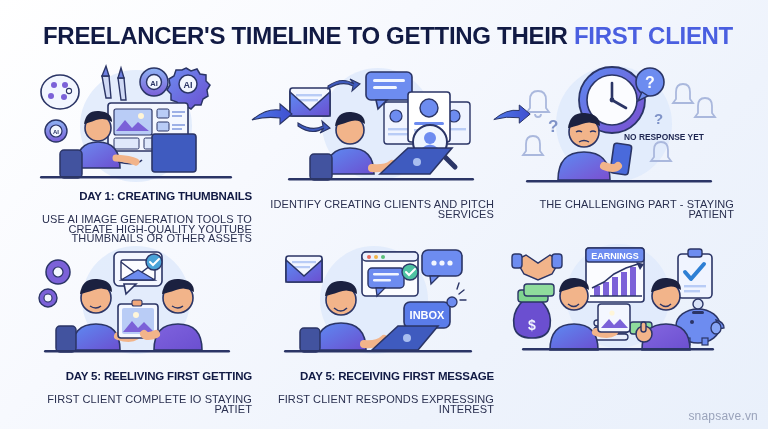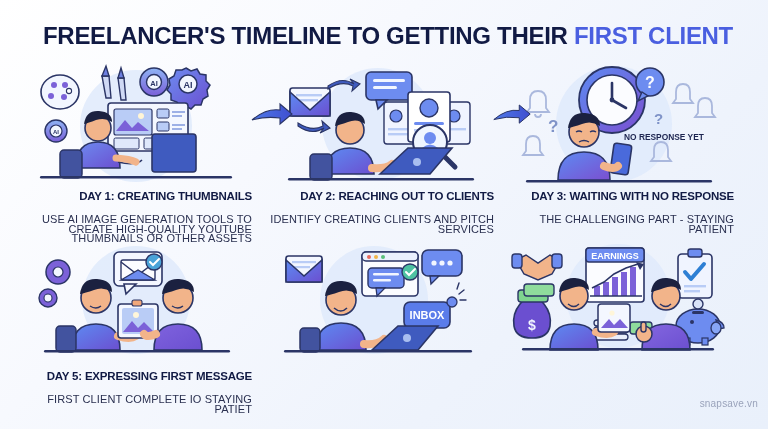--- a/index.html
+++ b/index.html
@@ -46,22 +46,22 @@
     line-height:9.6px;
   }
 
   
   .arrow{position:absolute;z-index:5;}
   .a1{left:236px;top:44px;}
   .a2{left:478px;top:44px;}
 
   
   .watermark{
-    position:absolute;right:10px;bottom:20px;
-    font-size:10px;color:#9aa3bb;letter-spacing:0.2px;
+    position:absolute;right:10px;bottom:6px;
+    font-size:12px;color:#9aa3bb;letter-spacing:0.2px;
   }
 </style>
 </head>
 <body>
 
 <div class="infographic">
 
   <div class="title-bar">
     <div class="title">
       <span>FREELANCER'S TIMELINE TO GETTING THEIR </span><span class="hl">FIRST CLIENT</span>
@@ -208,21 +208,20 @@
               <path d="M73 68 q2-15 16-14 q14 1 14 12 q-8-6-17-2 q-9 3-13 4z" fill="#1b2140"></path>
               <path d="M110 110 q14 1 20-4" stroke="#f2b48a" stroke-width="8" stroke-linecap="round" fill="none"></path>
               <path d="M118 116 l28-26 h44 l-22 26 z" fill="#3f5bbf" stroke="#2b3566" stroke-width="1.6"></path>
               <circle cx="155" cy="104" r="4" fill="#a9bef0"></circle>
               <rect x="48" y="96" width="22" height="26" rx="4" fill="#42539f" stroke="#2b3566" stroke-width="1.5"></rect>
             </g>
             <rect x="26" y="120" width="186" height="2.6" rx="1.3" fill="#2b3566"></rect>
           </svg>
         </div>
         <div class="caption">
-          <div class="cap-title">DAY 2: REACHING OUT TO CLIENTS</div>
           <div class="cap-sub">IDENTIFY CREATING CLIENTS AND PITCH SERVICES</div>
         </div>
       </div>
 
       <div class="cell c3">
         <div class="art">
           <svg width="232" height="130" viewBox="0 0 232 130">
             <defs>
               <linearGradient id="g3a" x1="0" y1="0" x2="1" y2="1">
                 <stop offset="0" stop-color="#5d8bf2"></stop>
@@ -264,21 +263,20 @@
               <path d="M66 70 q2-16 17-15 q15 1 15 13 q-9-6-18-2 q-9 3-14 4z" fill="#1b2140"></path>
               <path d="M74 74 q3-2 6 0 M88 74 q3-2 6 0" stroke="#2b3566" stroke-width="1.4" fill="none"></path>
               <path d="M77 84 q5-3 10 0" stroke="#2b3566" stroke-width="1.4" fill="none"></path>
               <rect x="110" y="86" width="18" height="30" rx="3" fill="#4a6adb" stroke="#2b3566" stroke-width="1.6" transform="rotate(8 119 101)"></rect>
               <path d="M102 108 q10 4 14 0" stroke="#f2b48a" stroke-width="8" stroke-linecap="round" fill="none"></path>
             </g>
             <rect x="24" y="122" width="186" height="2.6" rx="1.3" fill="#2b3566"></rect>
           </svg>
         </div>
         <div class="caption">
-          <div class="cap-title">DAY 3: WAITING WITH NO RESPONSE</div>
           <div class="cap-sub">THE CHALLENGING PART - STAYING PATIENT</div>
         </div>
       </div>
 
       <div class="arrow a1">
         <svg width="44" height="26" viewBox="0 0 44 26">
           <defs>
               <linearGradient id="ar1" x1="0" y1="0" x2="1" y2="0">
             <stop offset="0" stop-color="#4f79e8"></stop>
                 <stop offset="1" stop-color="#3f4fd0"></stop>
@@ -349,21 +347,21 @@
               <path d="M134 112 q0-26 24-26 q24 0 24 26 z" fill="url(#g4b)" stroke="#2b3566" stroke-width="1.6"></path>
               <circle cx="158" cy="60" r="15" fill="#f2b48a" stroke="#2b3566" stroke-width="1.6"></circle>
               <path d="M142 56 q2-16 17-15 q15 1 15 13 q-9-6-18-2 q-9 3-14 4z" fill="#1b2140"></path>
               <path d="M152 68 q6 4 11 0" stroke="#2b3566" stroke-width="1.4" fill="none"></path>
               <path d="M136 96 q-9 4-12 0" stroke="#f2b48a" stroke-width="8" stroke-linecap="round" fill="none"></path>
             </g>
             <rect x="24" y="112" width="186" height="2.6" rx="1.3" fill="#2b3566"></rect>
           </svg>
         </div>
         <div class="caption">
-          <div class="cap-title">DAY 5: EXPRESSING FIRST MESSAGE</div>
+          <div class="cap-title">DAY 5: REELIVING FIRST GETTING</div>
           <div class="cap-sub">FIRST CLIENT COMPLETE IO STAYING PATIET</div>
         </div>
       </div>
 
       <div class="cell c2">
         <div class="art">
           <svg width="232" height="122" viewBox="0 0 232 122">
             <defs>
               <linearGradient id="g5a" x1="0" y1="0" x2="1" y2="1">
                 <stop offset="0" stop-color="#5d8bf2"></stop>
@@ -414,20 +412,24 @@
               <circle cx="79" cy="62" r="15" fill="#f2b48a" stroke="#2b3566" stroke-width="1.6"></circle>
               <path d="M63 58 q2-16 17-15 q15 1 15 13 q-9-6-18-2 q-9 3-14 4z" fill="#1b2140"></path>
               <path d="M72 70 q7 6 13 0" stroke="#2b3566" stroke-width="1.5" fill="none"></path>
               <path d="M102 106 q14 1 20-5" stroke="#f2b48a" stroke-width="8" stroke-linecap="round" fill="none"></path>
               <path d="M110 112 l26-24 h40 l-20 24 z" fill="#3f5bbf" stroke="#2b3566" stroke-width="1.6"></path>
               <circle cx="145" cy="100" r="4" fill="#a9bef0"></circle>
               <rect x="38" y="90" width="20" height="24" rx="4" fill="#42539f" stroke="#2b3566" stroke-width="1.5"></rect>
             </g>
             <rect x="22" y="112" width="188" height="2.6" rx="1.3" fill="#2b3566"></rect>
           </svg>
+        </div>
+        <div class="caption">
+          <div class="cap-title">DAY 5: RECEIVING FIRST MESSAGE</div>
+          <div class="cap-sub">FIRST CLIENT RESPONDS EXPRESSING INTEREST</div>
         </div>
       </div>
 
       <div class="cell c3">
         <div class="art">
           <svg width="232" height="118" viewBox="0 0 232 118">
             <defs>
               <linearGradient id="g6a" x1="0" y1="0" x2="1" y2="1">
                 <stop offset="0" stop-color="#5d8bf2"></stop>
                   <stop offset="1" stop-color="#6b4fd0"></stop>

